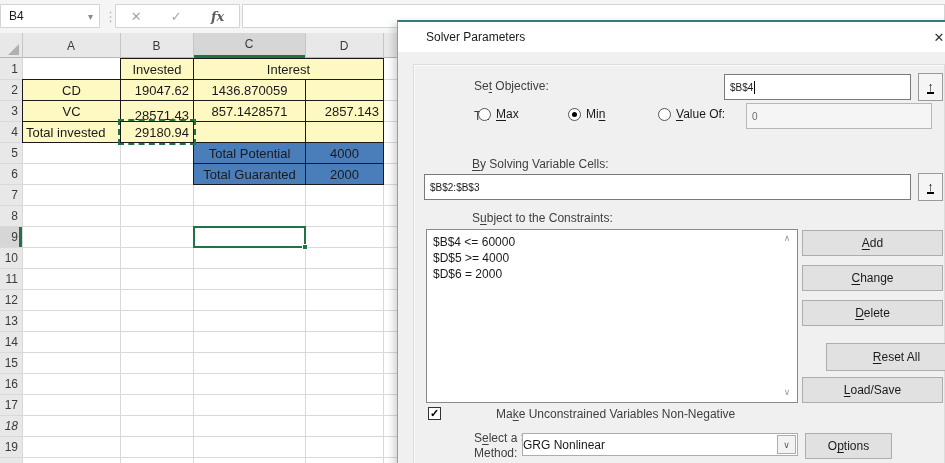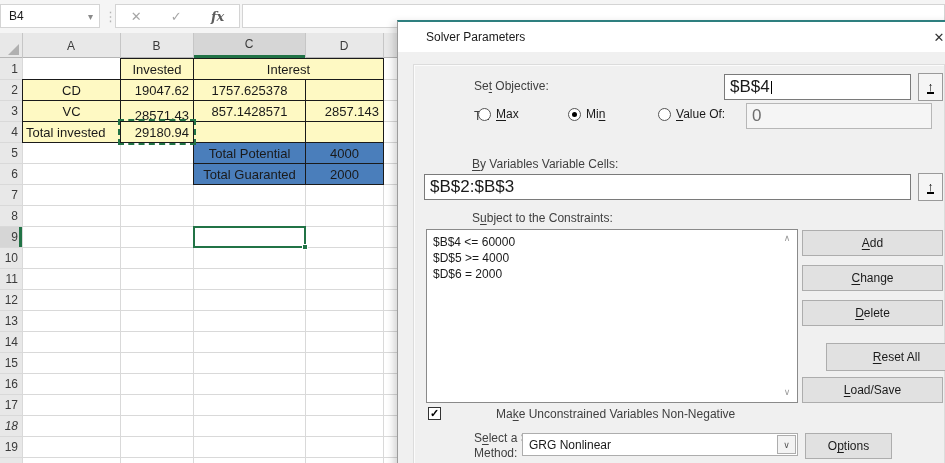--- a/index.html
+++ b/index.html
@@ -62,42 +62,42 @@
   .dlg-title{position:absolute;left:0;top:0;width:100%;height:30px;background:#fff;
              display:flex;align-items:center;}
   .dlg-title .ttl{margin-left:28px;font-size:12px;}
   .dlg-close{position:absolute;right:2px;top:0;width:30px;height:30px;display:flex;align-items:center;
              justify-content:center;color:#333;font-size:13px;}
   .grp{position:absolute;left:15px;top:42px;width:532px;height:450px;border:1px solid #dcdcdc;
        box-shadow:inset 1px 1px 0 #fbfbfb;box-sizing:border-box;}
   .lbl{position:absolute;white-space:nowrap;color:#404040;margin-left:48px;}
   .accel{text-decoration:underline;text-underline-offset:2px;}
   .tbox{position:absolute;background:#fff;border:1px solid #7a7a7a;box-sizing:border-box;
-        display:flex;align-items:center;padding-left:5px;font-size:17px;}
+        display:flex;align-items:center;padding-left:5px;font-size:10px;}
   .tbox.disabled{background:#f5f5f5;border-color:#b7b7b7;color:#6d6d6d;}
   .caret{display:inline-block;width:1px;height:13px;background:#000;margin-left:1px;}
   .refedit{position:absolute;width:25px;height:28px;background:#f5f5f5;border:1px solid #9a9a9a;
            box-sizing:border-box;display:flex;align-items:center;justify-content:center;
            font-weight:bold;font-size:13px;color:#000;}
   .refedit span{border-bottom:2px solid #000;line-height:11px;}
   .radio{position:absolute;display:flex;align-items:center;gap:5px;}
   .radio .circ{width:13px;height:13px;border:1px solid #555;border-radius:50%;background:#fff;
                box-sizing:border-box;position:relative;}
   .radio.selected .circ:after{content:"";position:absolute;left:3px;top:3px;width:5px;height:5px;
                border-radius:50%;background:#000;}
   .listbox{position:absolute;background:#fff;border:1px solid #8a8a8a;box-sizing:border-box;
            padding:4px 6px;line-height:16px;font-size:12px;}
   .scr{position:absolute;color:#9a9a9a;font-size:9px;width:14px;text-align:center;}
   .btn{position:absolute;background:#e1e1e1;border:1px solid #adadad;box-sizing:border-box;
        display:flex;align-items:center;justify-content:center;font-size:12px;color:#1a1a1a;}
   .chk{position:absolute;width:13px;height:13px;background:#fff;border:1px solid #333;
        box-sizing:border-box;display:flex;align-items:center;justify-content:center;
        font-size:11px;font-weight:bold;color:#000;}
   .combo{position:absolute;background:#fff;border:1px solid #adadad;box-sizing:border-box;
-         display:flex;align-items:center;padding-left:6px;font-size:12px;}
+         display:flex;align-items:center;font-size:12px;}
   .combo .cdd{position:absolute;right:1px;top:1px;bottom:1px;width:19px;background:#f3f3f3;
               border:1px solid #adadad;display:flex;align-items:center;justify-content:center;
               color:#555;font-size:9px;box-sizing:border-box;}
 </style>
 </head>
 <body>
 
 <div id="screen">
 
   <div class="topbar">
@@ -172,21 +172,21 @@
       <div class="hline" style="top: 415px; width: 397px;"></div>
       <div class="hline" style="top: 436px; width: 397px;"></div>
       <div class="hline" style="top: 457px; width: 397px;"></div>
     </div>
 
   <div class="cell al-c bordered" style="left:120px;top:58px;width:74px;height:22px">Invested</div>
   <div class="cell al-c bordered" style="left:22px;top:79px;width:99px;height:22px">CD</div>
 
   <div class="cell al-c bordered" style="left:193px;top:58px;width:191px;height:22px">Interest</div>
   <div class="cell al-r bordered" style="left:120px;top:79px;width:74px;height:22px">19047.62</div>
-  <div class="cell al-c bordered" style="left:193px;top:79px;width:113px;height:22px">1757.625378</div>
+  <div class="cell al-c bordered" style="left:193px;top:79px;width:113px;height:22px">1436.870059</div>
   <div class="cell bordered" style="left:305px;top:79px;width:79px;height:22px"></div>
 
   <div class="cell al-c bordered" style="left:22px;top:100px;width:99px;height:22px">VC</div>
   <div class="cell al-r bordered" style="left:120px;top:100px;width:74px;height:30px">28571.43</div>
   <div class="cell al-c bordered" style="left:193px;top:100px;width:113px;height:22px">857.1428571</div>
   <div class="cell al-r bordered" style="left:305px;top:100px;width:79px;height:22px">2857.143</div>
 
   <div class="cell al-l bordered" style="left:22px;top:121px;width:99px;height:22px">Total invested</div>
   <div class="cell al-r bordered" style="left:120px;top:121px;width:74px;height:22px">29180.94</div>
   <div class="cell bordered" style="left:193px;top:121px;width:113px;height:22px"></div>
@@ -231,21 +231,21 @@
       </div>
       <div class="radio" style="left:244px;top:42px">
         <span class="circ"></span>
         <span><span></span><span class="accel">V</span><span>alue Of:</span></span>
       </div>
       <div class="tbox disabled" style="left:332px;top:38px;width:186px;height:26px">
         <span>0</span>
       </div>
 
       <div class="lbl" style="left:10px;top:92px">
-        <span></span><span class="accel">B</span><span>y Variables Variable Cells:</span>
+        <span></span><span class="accel">B</span><span>y Solving Variable Cells:</span>
       </div>
       <div class="tbox" style="left:10px;top:109px;width:487px;height:26px">
         <span>$B$2:$B$3</span>
       </div>
       <div class="refedit" style="left:504px;top:108px">
         <span>↑</span>
       </div>
 
       <div class="lbl" style="left:10px;top:146px">
         <span>S</span><span class="accel">u</span><span>bject to the Constraints:</span>

